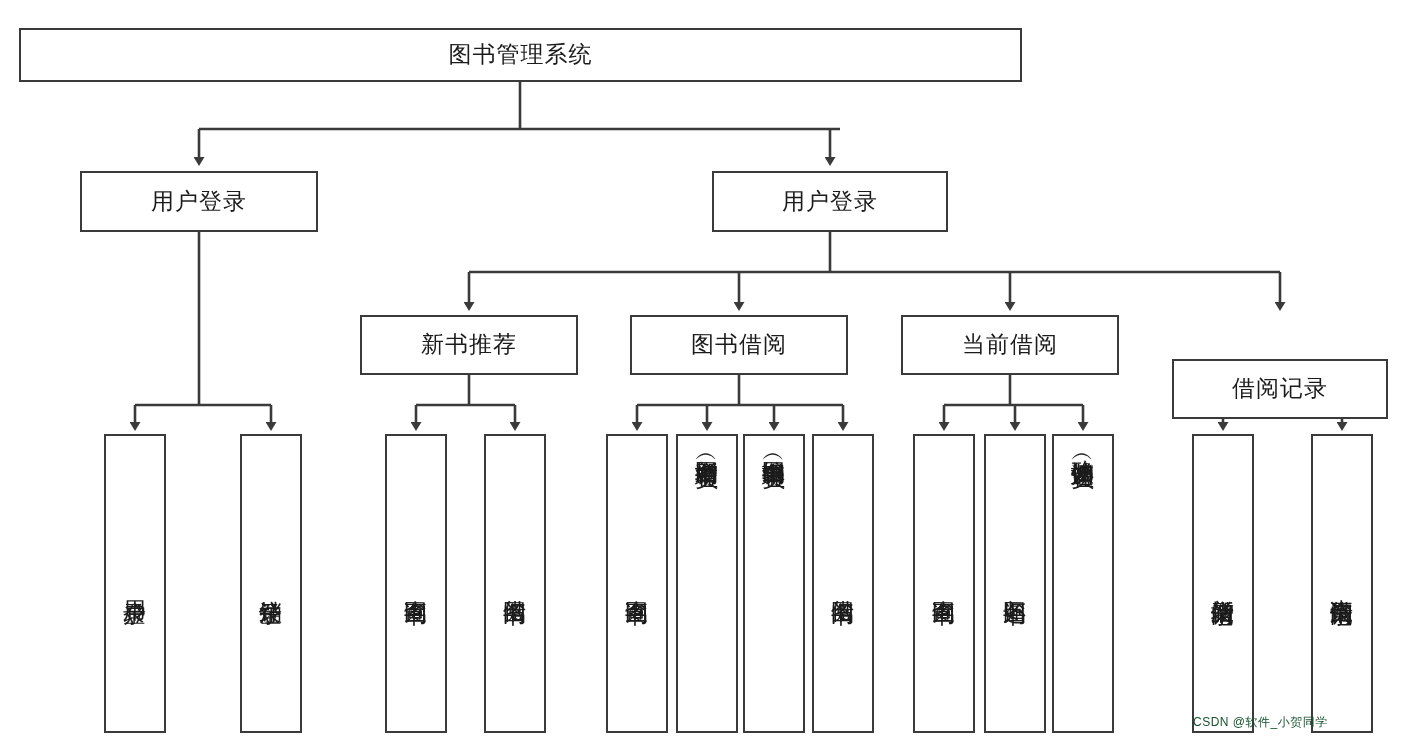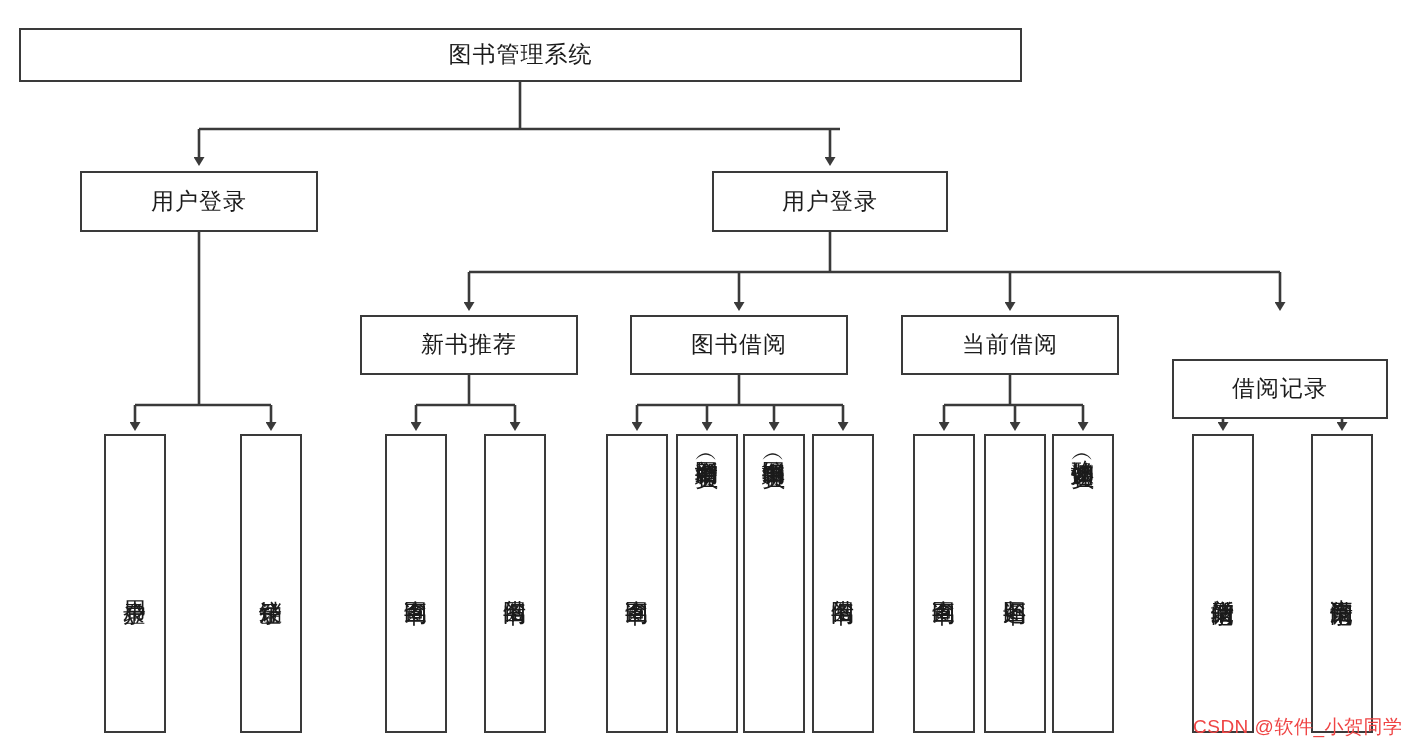--- a/index.html
+++ b/index.html
@@ -52,22 +52,22 @@
     text-orientation: upright;
     white-space: nowrap;
     display: block;
   }
   .node.vert.center-text {
     align-items: center;
     padding-top: 0;
   }
   .watermark {
     position: absolute;
-    font-size: 19px;
-    color: #ef4444;
+    font-size: 12px;
+    color: #14532d;
     white-space: nowrap;
     letter-spacing: 0.5px;
   }
 </style>
 </head>
 <body>
 
 <div id="canvas">
 
   <svg class="wires" viewBox="0 0 1405 747" xmlns="http://www.w3.org/2000/svg">

